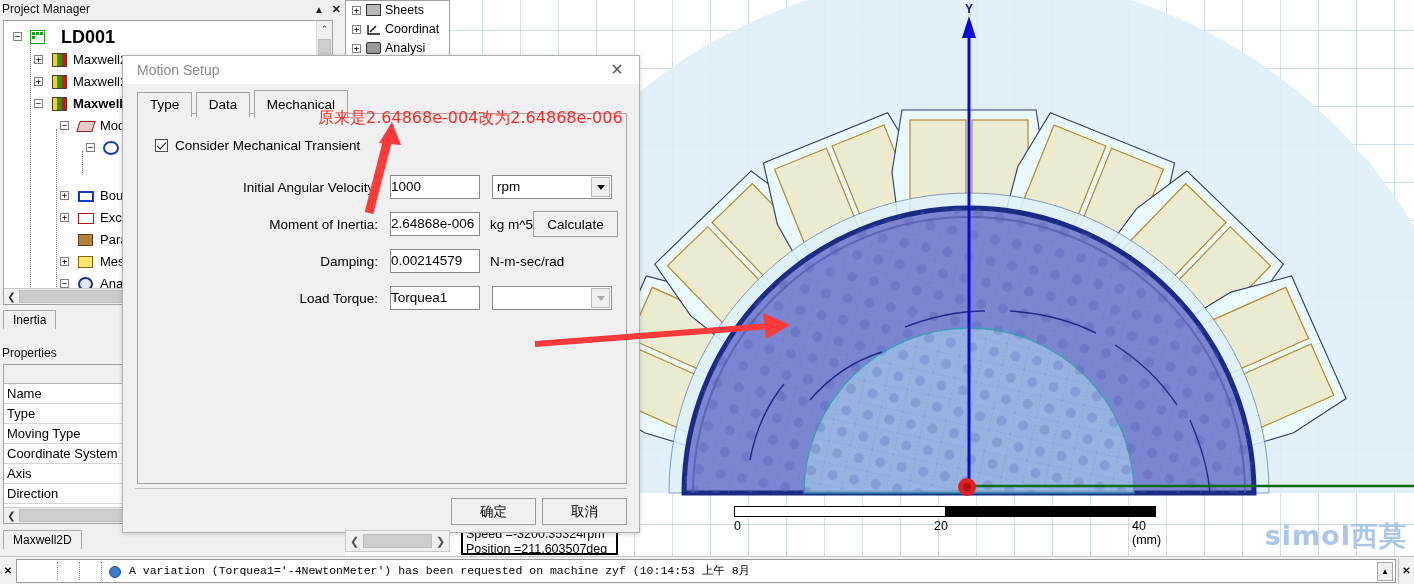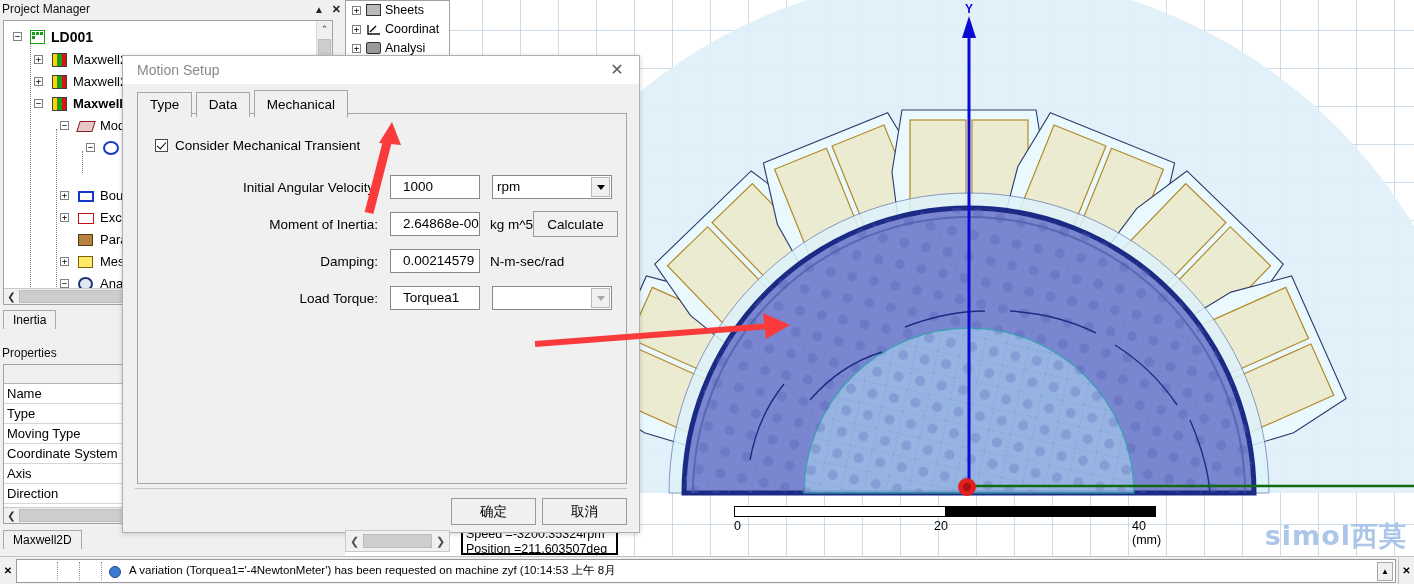--- a/index.html
+++ b/index.html
@@ -200,21 +200,21 @@
     content:""; position:absolute; left:3px; top:0px;
     width:4px; height:8px; border:solid #000; border-width:0 1.6px 1.6px 0;
     transform: rotate(42deg);
   }
   #chk-row .t { font-size:13.5px; color:#000; }
 
   .frow { position:absolute; height:26px; display:flex; align-items:center; }
   .flabel { font-size:13.5px; color:#000; text-align:right; white-space:nowrap; }
   .finput {
     height:24px; background:#ffffff; border:1px solid #8a8a8a;
-    font-size:13.5px; color:#000; line-height:22px; padding-left:12px;
+    font-size:13.5px; color:#000; line-height:22px; padding-left:0;
     white-space:nowrap; overflow:hidden;
   }
   .fcombo {
     height:24px; background:#ffffff; border:1px solid #8a8a8a;
     font-size:13.5px; color:#000; line-height:22px; padding-left:4px;
     position:relative; white-space:nowrap;
   }
   .fcombo .arrow {
     position:absolute; right:1px; top:1px; width:19px; height:20px;
     background:#f0f0f0; border:1px solid #b9b9b9;
@@ -248,21 +248,21 @@
   #msg-close {
     width:16px; height:26px; font-size:10px; font-weight:bold;
     display:flex; align-items:center; justify-content:center; color:#000;
   }
   #msg-field {
     flex:1; height:24px; background:#ffffff; border:1px solid #9a9a9a;
     margin-right:2px; position:relative; overflow:hidden;
   }
   #msg-text {
     position:absolute; left:112px; top:3px; font-size:11.5px;
-    font-family:Liberation Sans, sans-serif; color:#000; white-space:nowrap;
+    font-family:Liberation Mono, monospace; color:#000; white-space:nowrap;
   }
   #msg-icon {
     position:absolute; left:92px; top:6px; width:12px; height:12px;
     border-radius:50%; background:#3a7ad0; border:1px solid #204a90;
   }
   .msg-col-div { position:absolute; top:2px; bottom:2px; border-left:1px dotted #909090; }
   #msg-up {
     position:absolute; right:2px; top:2px; width:16px; height:19px;
     background:#f0f0f0; border:1px solid #a8a8a8; font-size:8px;
     display:flex; align-items:center; justify-content:center;
@@ -296,21 +296,21 @@
         <div class="dotline" style="left:78px; top:130px; height:22px;"></div>
 
         <div class="tnode bold" style="height:24px;line-height:24px;">
           <span class="expander" style="left:9px;top:7px;">−</span>
           <span class="ico ic-proj" style="left:26px;top:5px;width:15px;height:14px;">
               <i></i>
               <i></i>
               <i></i>
               <i></i>
             </span>
-          <span class="lbl" style="left:47px;font-size:14px;">LD001</span>
+          <span class="lbl" style="left:57px;font-size:18px;">LD001</span>
         </div>
 
         <div class="tnode">
           <span class="expander" style="left:30px;">+</span>
           <span class="ico ic-design" style="left:48px;width:15px;height:14px;"></span>
           <span class="lbl" style="left:69px;">Maxwell2DDesign1 (Transient XY)</span>
         </div>
 
         <div class="tnode">
           <span class="expander" style="left:30px;">+</span>
@@ -619,20 +619,21 @@
       <path d="M369 213 L389 135" stroke="#fb3b3b" stroke-width="9" stroke-linecap="butt"></path>
       <polygon points="392,122 379,143 401,145" fill="#fb3b3b"></polygon>
     </g>
 
     <g>
       <path d="M535 344 L770 326" stroke="#fb3b3b" stroke-width="6" stroke-linecap="butt"></path>
       <polygon points="790,325 763,313 766,339" fill="#fb3b3b"></polygon>
     </g>
   </svg>
 
+  <div class="red-note" style="left:318px; top:108px; z-index:20;">原来是2.64868e-004改为2.64868e-006</div>
 
   <div id="msgbar">
     <div id="msg-close">✕</div>
     <div id="msg-field">
       <div class="msg-col-div" style="left:40px;"></div>
       <div class="msg-col-div" style="left:62px;"></div>
       <div class="msg-col-div" style="left:84px;"></div>
       <div id="msg-icon"></div>
       <div id="msg-text">A variation (Torquea1='-4NewtonMeter') has been requested on machine zyf (10:14:53 上午  8月</div>
       <div id="msg-up">▲</div>

